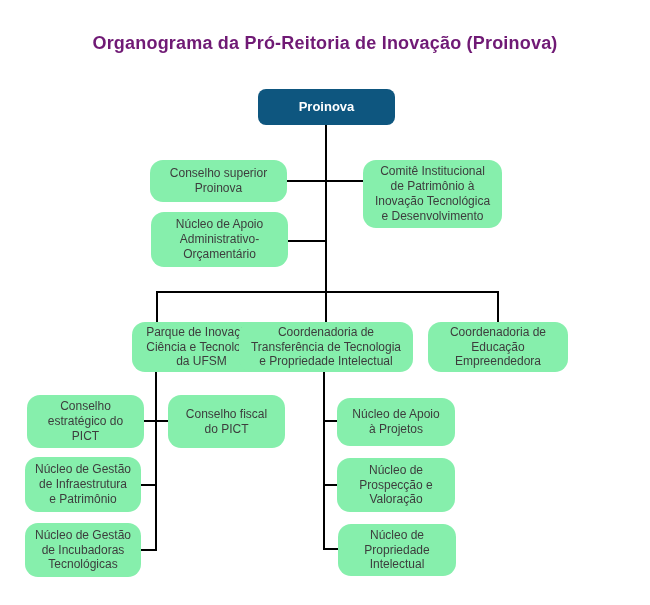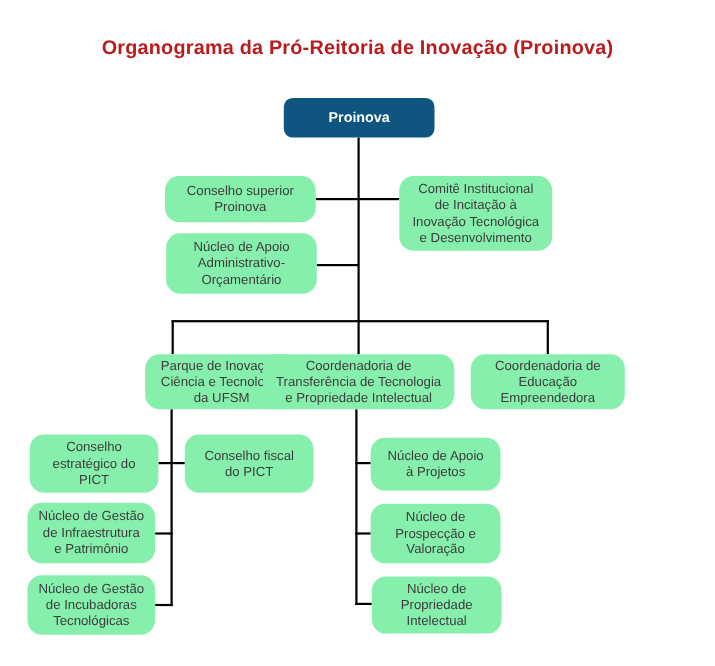--- a/index.html
+++ b/index.html
@@ -45,21 +45,21 @@
   .line {
     position: absolute;
     background: #000000;
   }
 </style>
 </head>
 <body>
 
 <div class="canvas">
 
-  <div class="title" style="color:#b91c1c;">Organograma da Pró-Reitoria de Inovação (Proinova)</div>
+  <div class="title" style="color:#701a75;">Organograma da Pró-Reitoria de Inovação (Proinova)</div>
 
   <div class="line" style="left:325px; top:125px; width:2px;  height:167px;"></div>
   <div class="line" style="left:287px; top:180px; width:76px; height:2px;"></div>
   <div class="line" style="left:288px; top:240px; width:38px; height:2px;"></div>
   <div class="line" style="left:156px; top:291px; width:343px; height:2px;"></div>
   <div class="line" style="left:156px; top:291px; width:2px;  height:31px;"></div>
   <div class="line" style="left:325px; top:291px; width:2px;  height:31px;"></div>
   <div class="line" style="left:497px; top:291px; width:2px;  height:31px;"></div>
   <div class="line" style="left:155px; top:372px; width:2px;  height:179px;"></div>
   <div class="line" style="left:144px; top:420px; width:24px; height:2px;"></div>
@@ -69,21 +69,21 @@
   <div class="line" style="left:323px; top:420px; width:14px; height:2px;"></div>
   <div class="line" style="left:323px; top:484px; width:14px; height:2px;"></div>
   <div class="line" style="left:323px; top:548px; width:15px; height:2px;"></div>
 
   <div class="node root" style="left:258px; top:89px; width:137px; height:36px;">Proinova</div>
 
   <div class="node" style="left:150px; top:160px; width:137px; height:42px;">Conselho superior
 Proinova</div>
 
   <div class="node" style="left:363px; top:160px; width:139px; height:68px;">Comitê Institucional
-de Incitação à
+de Patrimônio à
 Inovação Tecnológica
 e Desenvolvimento</div>
 
   <div class="node" style="left:151px; top:212px; width:137px; height:55px;">Núcleo de Apoio
 Administrativo-
 Orçamentário</div>
 
   <div class="node" style="left:88px; top:322px; width:139px; height:50px;margin-left:44px;">Parque de Inovação,
 Ciência e Tecnologia
 da UFSM</div>

